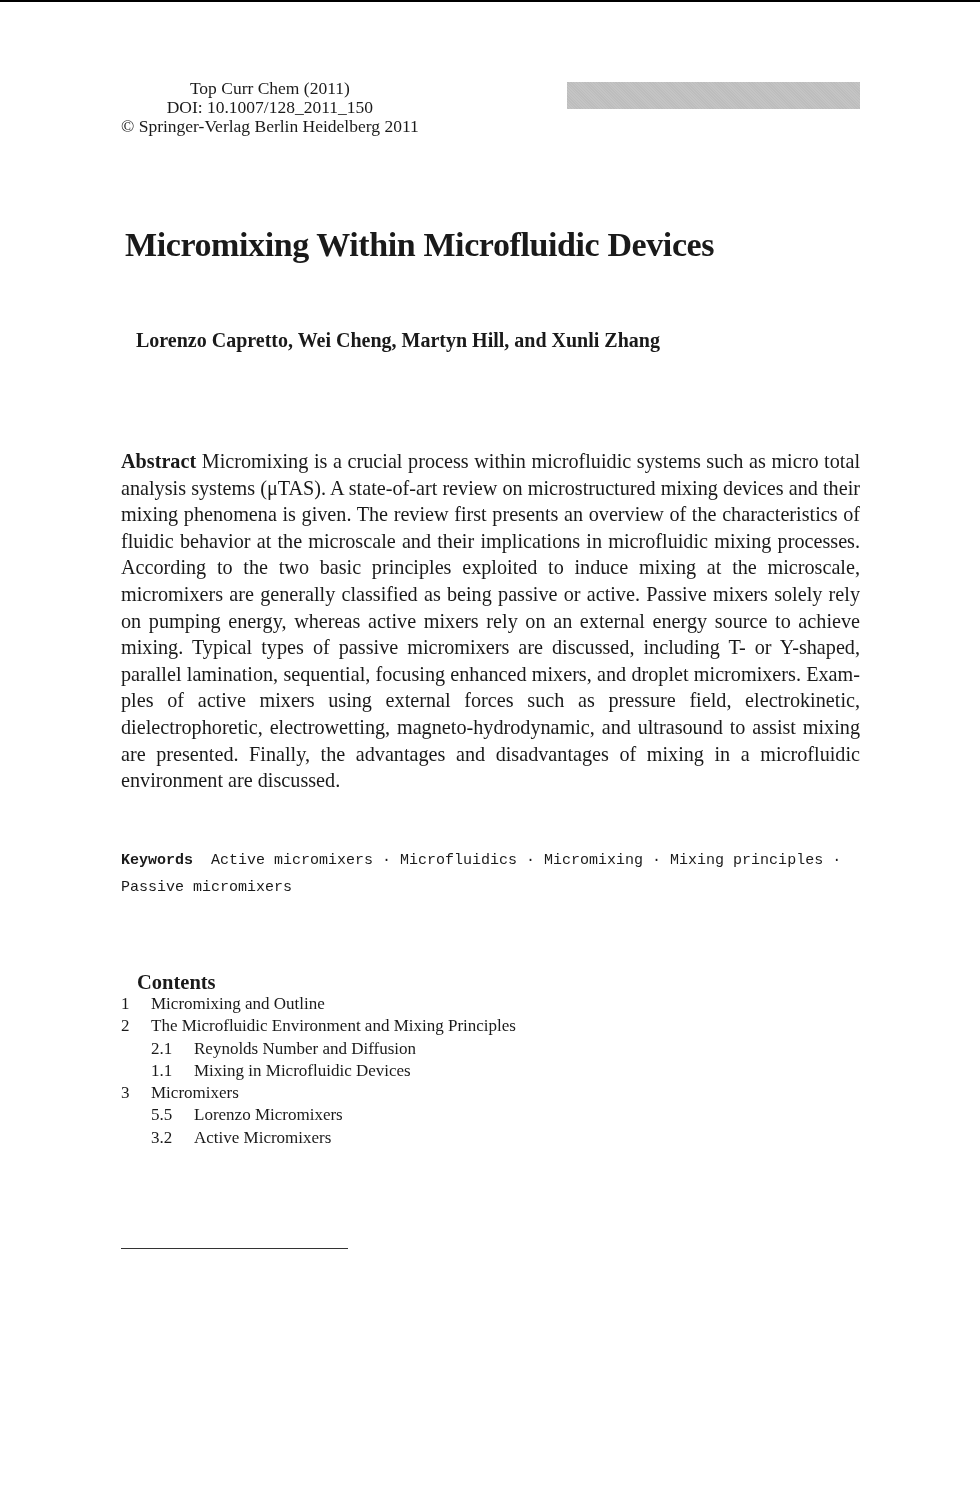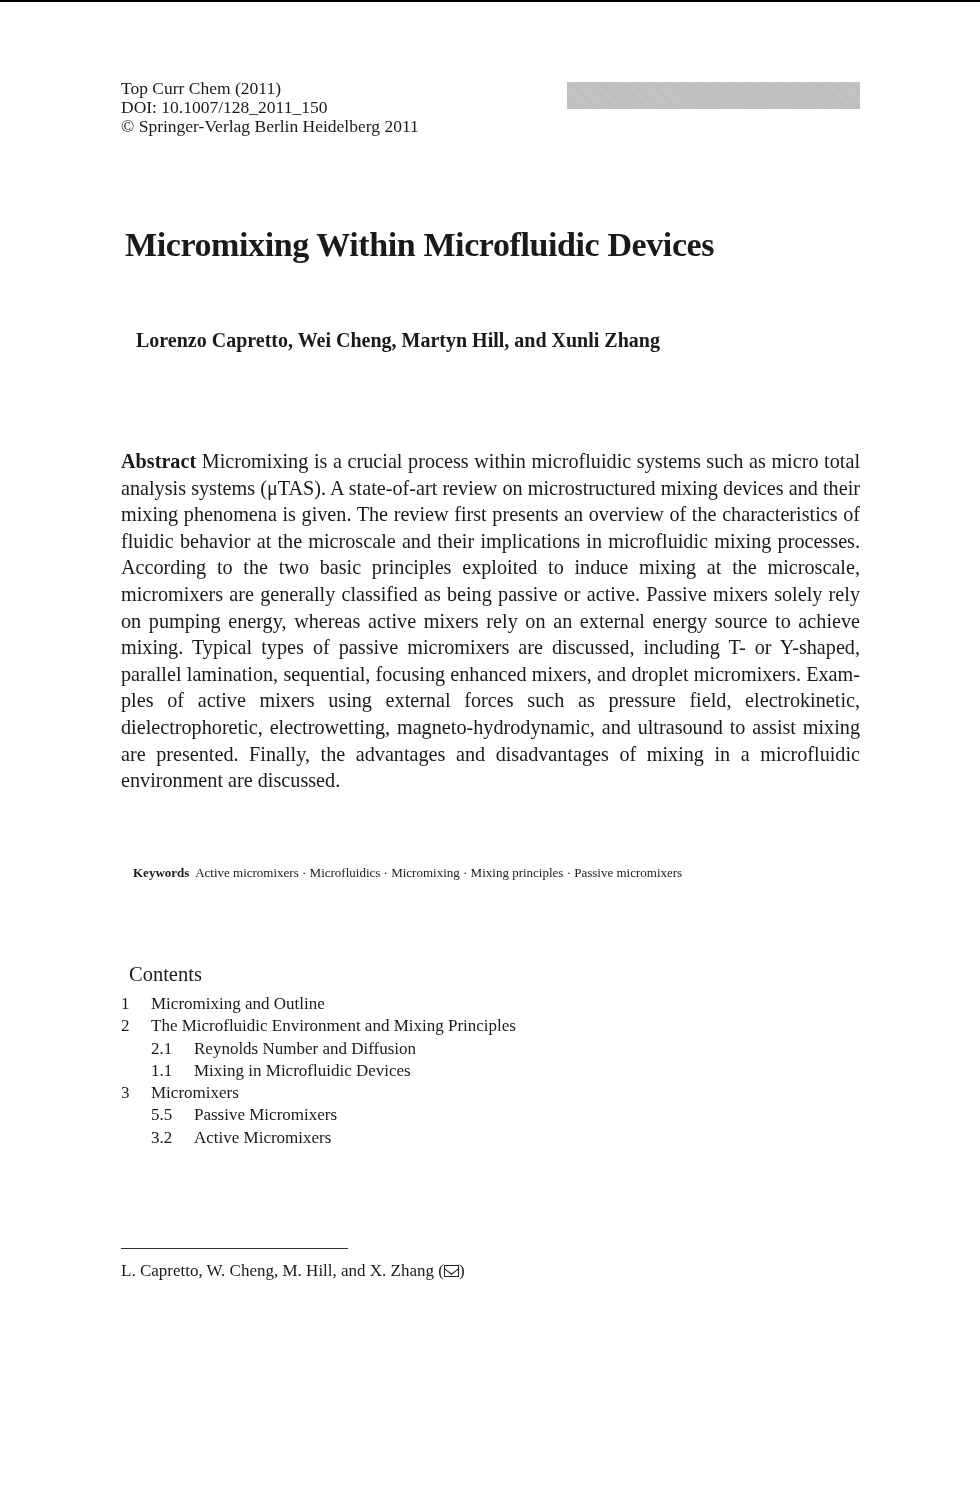--- a/index.html
+++ b/index.html
@@ -3,45 +3,45 @@
 <meta charset="utf-8">
 <style>
   html, body { margin: 0; padding: 0; background: #ffffff; }
   body {
     width: 980px; height: 1486px; position: relative; overflow: hidden;
     font-family: "Liberation Serif", "DejaVu Serif", serif;
     color: #1a1a1a;
   }
   .top-rule { position: absolute; left: 0; top: 0; width: 980px; height: 2px; background: #000; }
   .journal-meta { position: absolute; left: 121px; top: 79px; font-size: 17.5px; line-height: 19px; }
-  .journal-meta div { white-space: nowrap; }
+  .journal-meta div { white-space: nowrap; text-align: center; }
   .grey-bar {
     position: absolute; left: 567px; top: 82px; width: 293px; height: 27px;
     background: repeating-linear-gradient(45deg, #c4c4c4 0px, #c4c4c4 1px, #bdbdbd 1px, #bdbdbd 2px);
   }
   .title {
     position: absolute; left: 121px; top: 222px; margin: 4px;
     font-size: 34px; font-weight: bold; letter-spacing: -0.4px; white-space: nowrap;
   }
   .authors {
     position: absolute; left: 121px; top: 314px; margin: 15px;
     font-size: 20px; font-weight: bold; white-space: nowrap;
   }
   .abstract {
     position: absolute; left: 121px; top: 448px; width: 739px; margin: 0;
     font-size: 20.2px; line-height: 26.6px; text-align: justify; hyphens: manual;
   }
   .abstract .lbl, .keywords .lbl { font-weight: bold; }
   .keywords {
-    position: absolute; left: 121px; top: 848px; width: 739px; margin: 12px;
-    font-size: 13px; line-height: 26.6px;
+    position: absolute; left: 121px; top: 848px; width: 739px; margin: 0;
+    font-size: 15px; line-height: 26.6px; font-family: Liberation Mono, monospace;
   }
   .contents-heading {
-    position: absolute; left: 121px; top: 955px; margin: 8px;
-    font-size: 20.5px; font-weight: normal;
+    position: absolute; left: 121px; top: 955px; margin: 16px;
+    font-size: 20.5px; font-weight: bold;
   }
   .toc { position: absolute; left: 121px; top: 993px; font-size: 17px; line-height: 22.3px; }
   .toc-row { position: relative; height: 22.3px; white-space: nowrap; }
   .toc-row .num { position: absolute; left: 0; }
   .toc-row .lab { position: absolute; left: 30px; }
   .toc-row.sub .num { left: 30px; }
   .toc-row.sub .lab { left: 73px; }
   .fn-rule { position: absolute; left: 121px; top: 1248px; width: 227px; height: 1px; background: #333; }
   .footnote { position: absolute; left: 121px; top: 1260px; font-size: 17px; line-height: 22.3px; }
   .footnote div { white-space: nowrap; }
@@ -100,27 +100,24 @@
   <div class="toc-row sub">
     <span class="num">1.1</span>
     <span class="lab">Mixing in Microfluidic Devices</span>
   </div>
   <div class="toc-row">
     <span class="num">3</span>
     <span class="lab">Micromixers</span>
   </div>
   <div class="toc-row sub">
     <span class="num">5.5</span>
-    <span class="lab">Passive Micromixers</span>
+    <span class="lab">Lorenzo Micromixers</span>
   </div>
   <div class="toc-row sub">
     <span class="num">3.2</span>
     <span class="lab">Active Micromixers</span>
   </div>
 </div>
 
 <div class="fn-rule"></div>
 
 <div class="footnote">
-  <div>
-    <span>L. Capretto, W. Cheng, M. Hill, and X. Zhang</span> (<span class="envelope-icon"></span>)
-  </div>
 </div>
 
 </body></html>

